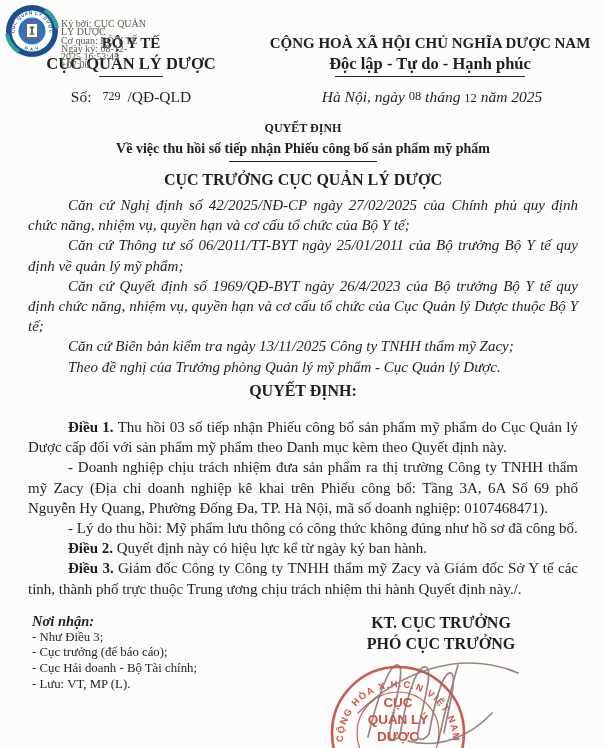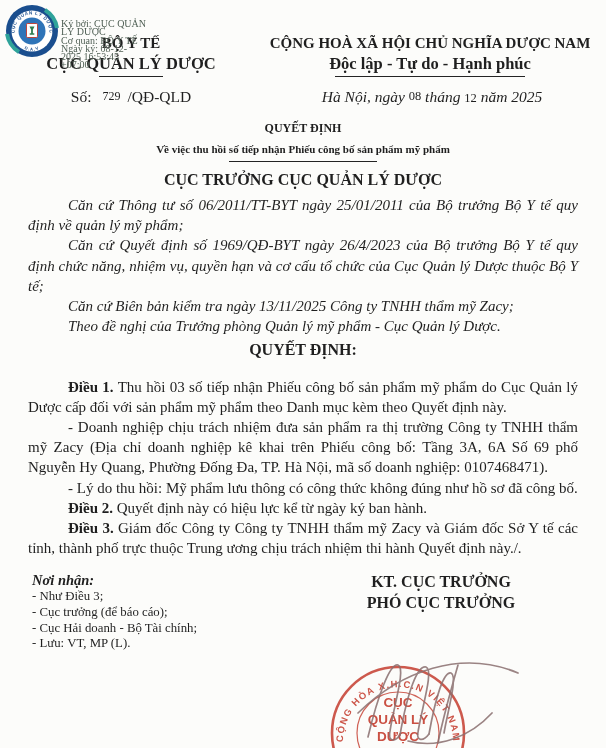--- a/index.html
+++ b/index.html
@@ -28,21 +28,21 @@
   
   .meta-row{display:flex;margin-top:11px;}
   .so{width:262px;text-align:center;font-size:15.5px;}
   .so-number{font-size:12px;position:relative;top:-2px;margin:0 7px 0 11px;text-align:center;}
   .date{flex:1;text-align:center;font-style:italic;font-size:15.5px;padding-right:4px;}
   .date .num{font-style:normal;font-size:12.5px;}
   .date .num-day{position:relative;top:-2px;}
   
   .title-block{text-align:center;margin-top:11px;}
   .title-main{font-size:12px;font-weight:bold;line-height:22px;}
-  .title-sub{font-size:11px;font-weight:bold;line-height:20px;}
+  .title-sub{font-size:14px;font-weight:bold;line-height:20px;}
   .title-rule{width:148px;border-top:1.6px solid #242424;margin:2px auto 0;}
   .authority{font-size:16px;font-weight:bold;margin-top:7px;line-height:21px;}
   
   .bodytext{margin:5px 28px 0 28px;font-size:15px;line-height:20.2px;text-align:justify;}
   .recital{font-style:italic;text-indent:40px;margin:0;}
   .decision-heading{text-align:center;font-weight:bold;font-size:16px;margin:4px 0 16px;}
   .article{text-indent:40px;margin:0;}
   .article-label{font-weight:bold;}
   
   .footer{display:flex;margin:13px 18px 8px 32px;}
@@ -113,20 +113,21 @@
   </div>
 
   <div class="title-block">
     <div class="title-main">QUYẾT ĐỊNH</div>
     <div class="title-sub">Về việc thu hồi số tiếp nhận Phiếu công bố sản phẩm mỹ phẩm</div>
     <div class="title-rule"></div>
     <div class="authority">CỤC TRƯỞNG CỤC QUẢN LÝ DƯỢC</div>
   </div>
 
   <div class="bodytext">
+    <p class="recital">Căn cứ Nghị định số 42/2025/NĐ-CP ngày 27/02/2025 của Chính phủ quy định chức năng, nhiệm vụ, quyền hạn và cơ cấu tổ chức của Bộ Y tế;</p>
     <p class="recital">Căn cứ Thông tư số 06/2011/TT-BYT ngày 25/01/2011 của Bộ trưởng Bộ Y tế quy định về quản lý mỹ phẩm;</p>
     <p class="recital">Căn cứ Quyết định số 1969/QĐ-BYT ngày 26/4/2023 của Bộ trưởng Bộ Y tế quy định chức năng, nhiệm vụ, quyền hạn và cơ cấu tổ chức của Cục Quản lý Dược thuộc Bộ Y tế;</p>
     <p class="recital">Căn cứ Biên bản kiểm tra ngày 13/11/2025 Công ty TNHH thẩm mỹ Zacy;</p>
     <p class="recital">Theo đề nghị của Trưởng phòng Quản lý mỹ phẩm - Cục Quản lý Dược.</p>
 
     <div class="decision-heading">QUYẾT ĐỊNH:</div>
 
     <p class="article"><span class="article-label">Điều 1.</span><span> Thu hồi 03 số tiếp nhận Phiếu công bố sản phẩm mỹ phẩm do Cục Quản lý Dược cấp đối với sản phẩm mỹ phẩm theo Danh mục kèm theo Quyết định này.</span></p>
     <p class="article"><span>- Doanh nghiệp chịu trách nhiệm đưa sản phẩm ra thị trường Công ty TNHH thẩm mỹ Zacy (Địa chỉ doanh nghiệp kê khai trên Phiếu công bố: Tầng 3A, 6A Số 69 phố Nguyễn Hy Quang, Phường Đống Đa, TP. Hà Nội, mã số doanh nghiệp: 0107468471).</span></p>
     <p class="article"><span>- Lý do thu hồi: Mỹ phẩm lưu thông có công thức không đúng như hồ sơ đã công bố.</span></p>

